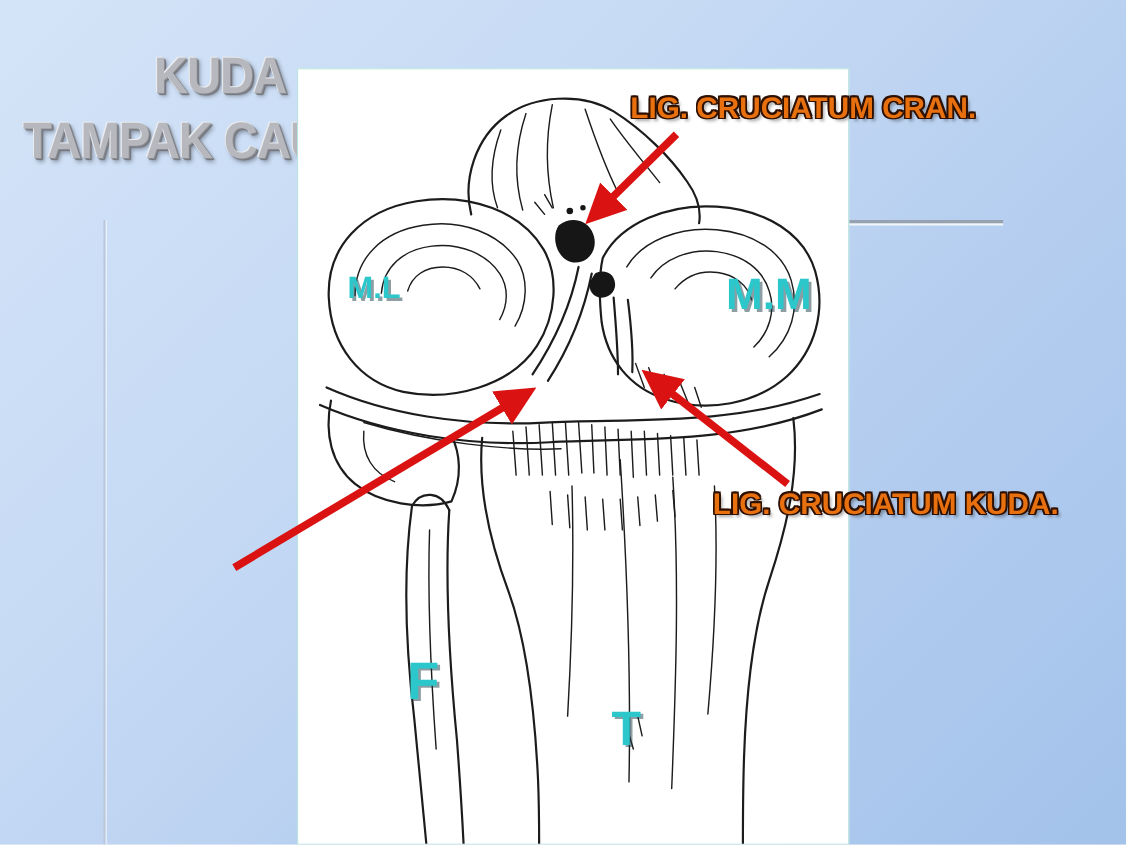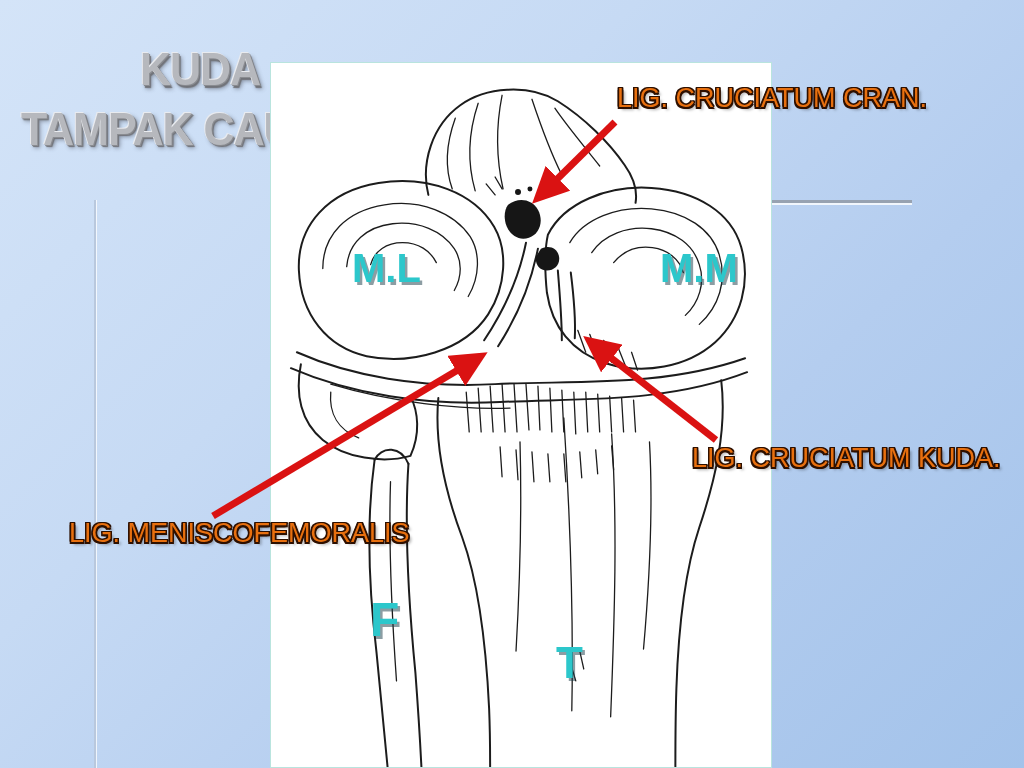--- a/index.html
+++ b/index.html
@@ -40,43 +40,42 @@
        3px  3px 4px rgba(55,58,68,.45);
   }
   
   .panel{
     position:absolute;left:270px;top:62px;width:502px;height:706px;
     background:#ffffff;border:1px solid #b9e4de;box-sizing:border-box;
   }
   
   .label-orange{
     position:absolute;
-    font-size:27px;font-weight:400;white-space:nowrap;
+    font-size:27px;font-weight:700;white-space:nowrap;
     color:var(--annotation-orange,#e8700f);
     text-shadow:
       -1.5px -1.5px 0 #2e1000, 1.5px -1.5px 0 #2e1000,
       -1.5px  1.5px 0 #2e1000, 1.5px  1.5px 0 #2e1000,
        0 -1.5px 0 #2e1000, 0 1.5px 0 #2e1000,
       -1.5px 0 0 #2e1000, 1.5px 0 0 #2e1000,
        3px 3px 3px rgba(0,0,0,.35);
     z-index:6;
-    margin-left:44px;
   }
   .lbl-cran{left:573px;top:83px;}
   .lbl-caud{left:648px;top:443px;}
   .lbl-menisco{left:25px;top:518px;}
   
   .label-cyan{
     position:absolute;
     font-weight:700;white-space:nowrap;
     color:var(--annotation-cyan,#2cc7cb);
     text-shadow:2.5px 2.5px 0 rgba(25,60,72,.5);
     z-index:5;
   }
-  .lbl-ml{left:352px;top:246px;font-size:40px;}
+  .lbl-ml{left:316px;top:246px;font-size:28px;}
   .lbl-mm{left:660px;top:246px;font-size:40px;}
   .lbl-f{left:370px;top:592px;font-size:48px;}
   .lbl-t{left:556px;top:638px;font-size:44px;}
   .arrows{position:absolute;left:0;top:0;z-index:7;pointer-events:none;}
   .arrow-line{stroke:var(--arrow-red,#da1212);}
   #ah path{fill:var(--arrow-red,#da1212);}
 </style>
 </head>
 <body>
 
@@ -141,21 +140,20 @@
         <path d="M238,142 C248,134 262,136 268,147 C274,158 270,171 259,175 C247,179 237,170 235,158 C234,152 235,146 238,142 Z"></path>
         <path d="M271,186 C279,182 287,185 289,193 C291,201 285,208 277,208 C269,208 265,201 266,194 Z"></path>
         <circle cx="248" cy="129" r="3"></circle>
         <circle cx="260" cy="126" r="2.5"></circle>
       </g>
     </svg>
   </div>
 
   <div class="label-orange lbl-cran">LIG. CRUCIATUM CRAN.</div>
   <div class="label-orange lbl-caud">LIG. CRUCIATUM KUDA.</div>
-  <div class="label-orange lbl-menisco">LIG. MENISCOFEMORALIS</div>
 
   <div class="label-cyan lbl-ml">M.L</div>
   <div class="label-cyan lbl-mm">M.M</div>
   <div class="label-cyan lbl-f">F</div>
   <div class="label-cyan lbl-t">T</div>
 
   <svg class="arrows" viewBox="0 0 1024 768" width="1024" height="768">
     <defs>
       <marker id="ah" markerWidth="5.2" markerHeight="5" refX="3.6" refY="2.5" orient="auto">
         <path d="M0,0 L5.2,2.5 L0,5 Z"></path>

